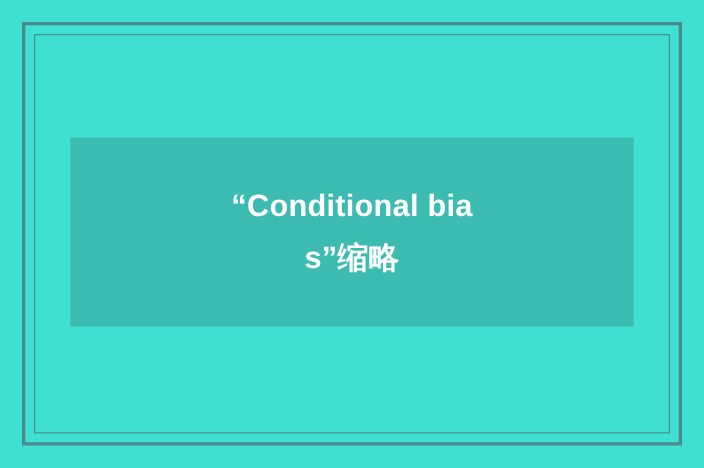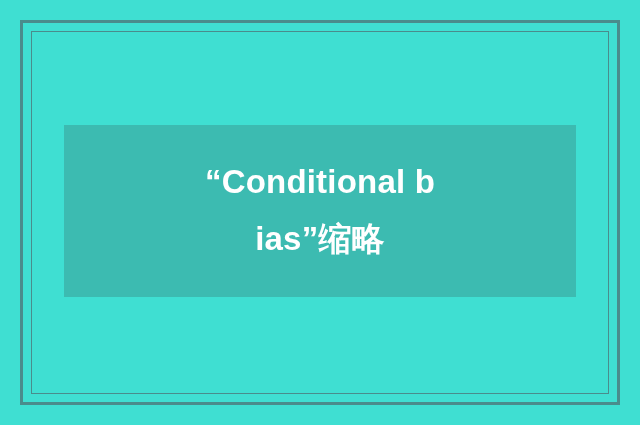--- a/index.html
+++ b/index.html
@@ -61,21 +61,21 @@
     justify-content: center;
     box-sizing: border-box;
   }
 
   
   .headline {
     width: 232px;
     margin: 0;
     text-align: center;
     color: #ffffff;
-    font-size: 33px;
+    font-size: 28px;
     font-weight: bold;
     line-height: 1.72;
     letter-spacing: 0.2px;
     word-break: break-all;
     overflow-wrap: break-word;
   }
 </style>
 </head>
 <body>
 

